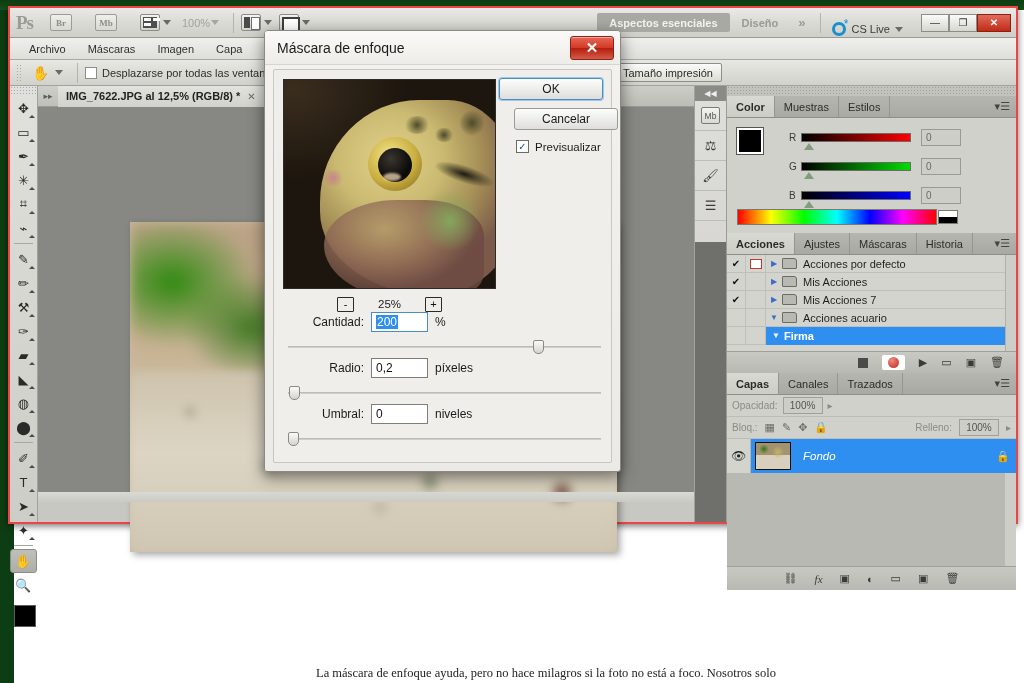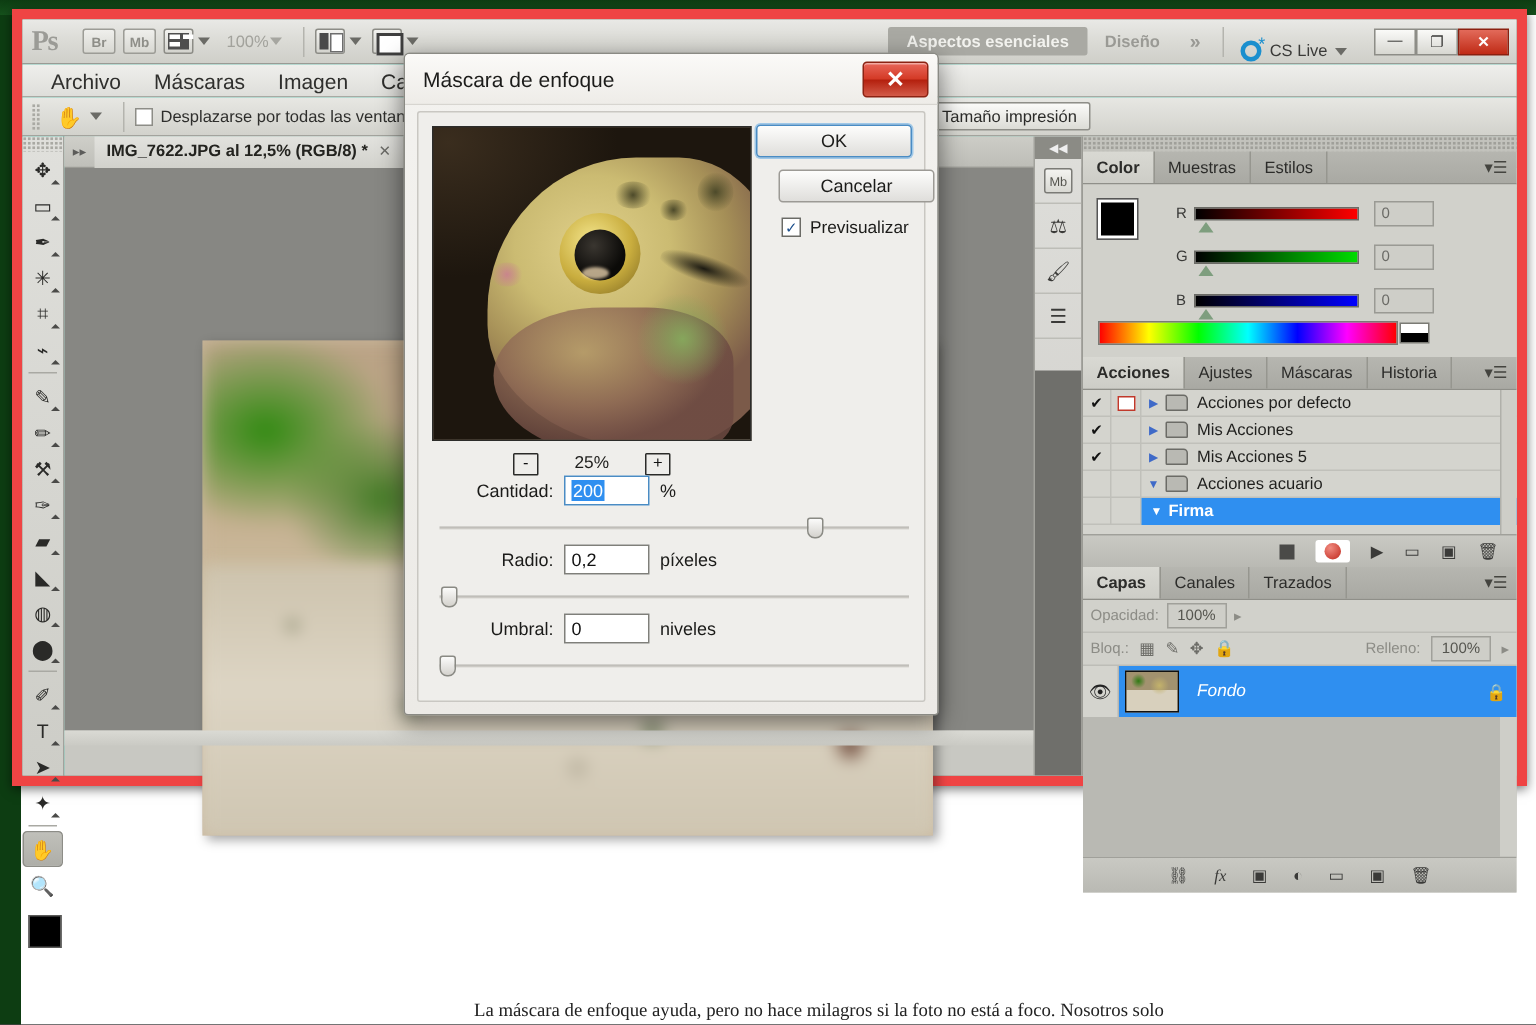--- a/index.html
+++ b/index.html
@@ -30,43 +30,43 @@
   }
   .bg-top-strip {
     position: absolute; left: 0; top: 0; width: 1024px; height: 10px;
     background: linear-gradient(to bottom,#0d3d12,#16511c);
   }
 
   
   .ps-window {
     position: absolute; left: 8px; top: 6px;
     width: 1010px; height: 518px;
-    background: #5eead4;
-    border: 7px solid #ef4444;
+    background: #0f172a;
+    border: 2px solid #ef4444;
     box-shadow: 0 2px 7px rgba(0,0,0,.55);
   }
 
   
   .appbar {
     position: absolute; left: 0; top: 0; width: 100%; height: 30px;
     background: linear-gradient(to bottom,#e9e9e6 0%,#dcdcd7 45%,#cfcfc9 100%);
     border-bottom: 1px solid #9a9a94;
     display: flex; align-items: center;
   }
   .ps-logo {
     width: 34px; margin-left: 6px; color: #9b9b96;
     font-family: "Liberation Serif", serif;
     font-size: 19px; letter-spacing: -1px; font-weight: bold;
   }
   .boxbtn {
-    width: 22px; height: 17px; margin-right: 5px;
+    width: 22px; height: 17px; margin-right: 23px;
     border: 1px solid #9c9c96; border-radius: 2px;
     background: linear-gradient(to bottom,#efefec,#d8d8d2);
     color: #8e8e88; font-size: 9px; font-weight: bold;
-    display: flex; align-items: center; justify-content: center;
+    display: flex; align-items: center; justify-content: center; font-family: Liberation Serif, serif;
   }
   .abgroup { display: flex; align-items: center; height: 22px; }
   .abicon {
     width: 20px; height: 17px; position: relative;
     border: 1px solid #8c8c86; border-radius: 2px;
     background: linear-gradient(to bottom,#f2f2ef,#d3d3cd);
     margin-right: 2px;
   }
   .abicon.scr::before {
     content:''; position:absolute; left:2px; top:2px; width:14px; height:11px;
@@ -121,21 +121,21 @@
     width:34px;
   }
 
   
   .menubar {
     position:absolute; left:0; top:30px; width:100%; height:22px;
     background:linear-gradient(to bottom,#efefec,#dededa);
     border-bottom:1px solid #a9a9a3;
     display:flex; align-items:center; padding-left:8px;
   }
-  .menuitem { padding:0 11px; color:#2f2f2d; font-size:14px; line-height:22px; }
+  .menuitem { padding:0 11px; color:#2f2f2d; font-size:11px; line-height:22px; }
 
   
   .optbar {
     position:absolute; left:0; top:52px; width:100%; height:26px;
     background:linear-gradient(to bottom,#e7e7e3,#d2d2cc);
     border-bottom:1px solid #a3a39d;
     display:flex; align-items:center; padding-left:6px;
   }
   .grip { width:6px;height:18px;
     background-image:radial-gradient(#a9a9a3 40%, transparent 41%);
@@ -686,21 +686,21 @@
             <span class="dlg"></span>
             <span class="tri">▶</span>
             <span class="folder"></span>
             <span class="act-name">Mis Acciones</span>
           </div>
           <div class="act-row">
             <span class="ck">✔</span>
             <span class="dlg"></span>
             <span class="tri">▶</span>
             <span class="folder"></span>
-            <span class="act-name">Mis Acciones 5</span>
+            <span class="act-name">Mis Acciones 7</span>
           </div>
           <div class="act-row">
             <span class="ck"></span>
             <span class="dlg"></span>
             <span class="tri">▼</span>
             <span class="folder"></span>
             <span class="act-name">Acciones acuario</span>
           </div>
           <div class="act-row sel">
             <span class="ck"></span>

